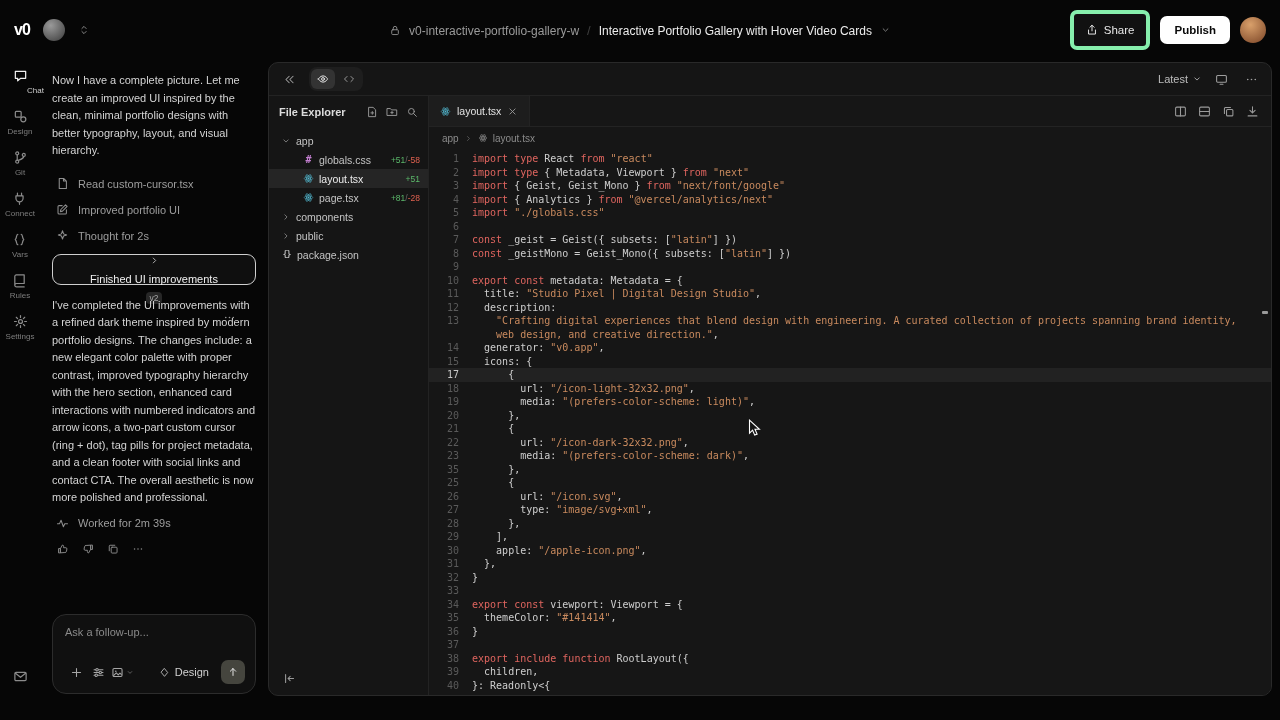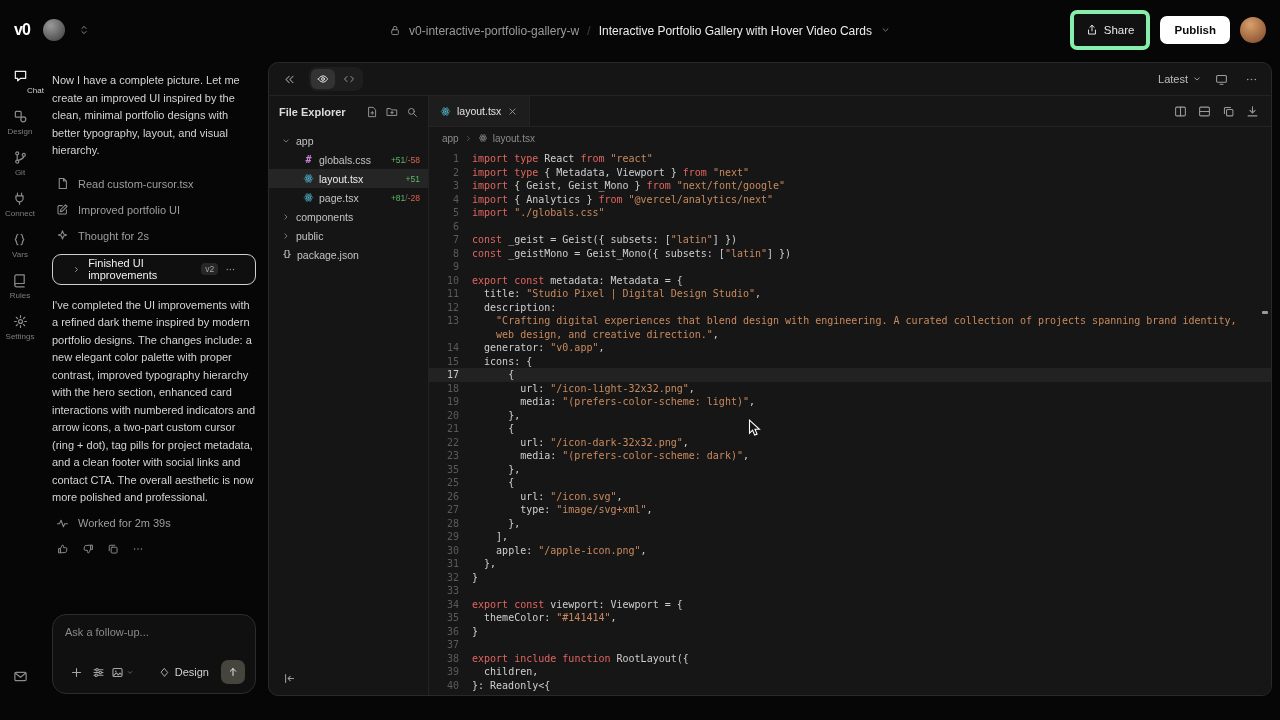--- a/index.html
+++ b/index.html
@@ -37,21 +37,21 @@
   .rail-spacer { flex:1; }
   .rail-mail { width:15px; height:15px; color:#8b8b8b; margin-bottom:36px; cursor:pointer; }
   .rail-mail [data-icon]{ width:100%; height:100%; }
 
   
   .chat { position:absolute; left:40px; top:60px; bottom:0; width:228px; display:flex; flex-direction:column; padding:12px 12px 26px 12px; }
   .intro, .summary { font-size:11px; line-height:17.5px; color:#d4d4d4; }
   .chat-steps { margin-top:11px; }
   .step { height:26px; display:flex; align-items:center; gap:9px; color:#9d9d9d; font-size:11px; padding-left:4px; cursor:pointer; }
   .step-icon { width:13px; height:13px; color:#8d8d8d; }
-  .task-box { margin-top:5px; height:31px; border:1px solid #cfcfcf; border-radius:9px; background:#0f0f0f; display:flex; align-items:center; gap:7px; padding:0 19px; cursor:pointer; }
+  .task-box { margin-top:5px; height:31px; border:1px solid #cfcfcf; border-radius:9px; background:#0f0f0f; display:flex; align-items:center; gap:7px; padding:0 19px; cursor:pointer;flex-direction:column; }
   .task-chev { width:11px; height:11px; color:#c0c0c0; }
   .task-label { font-size:11px; color:#f0f0f0; }
   .task-badge { font-size:8.5px; color:#a5a5a5; background:#272727; padding:1px 4px; border-radius:4px; }
   .task-menu { margin-left:auto; width:13px; height:13px; color:#9a9a9a; }
   .summary { margin-top:12px; }
   .status-row { margin-top:4px; height:25px; display:flex; align-items:center; gap:9px; color:#9d9d9d; font-size:11px; padding-left:4px; }
   .st-icon { width:13px; height:13px; color:#8d8d8d; }
   .actions { display:flex; gap:3px; margin-top:2px; }
   .action-btn { width:22px; height:22px; display:flex; align-items:center; justify-content:center; color:#8a8a8a; border-radius:5px; cursor:pointer; }
   .action-btn svg { width:12px; height:12px; }

